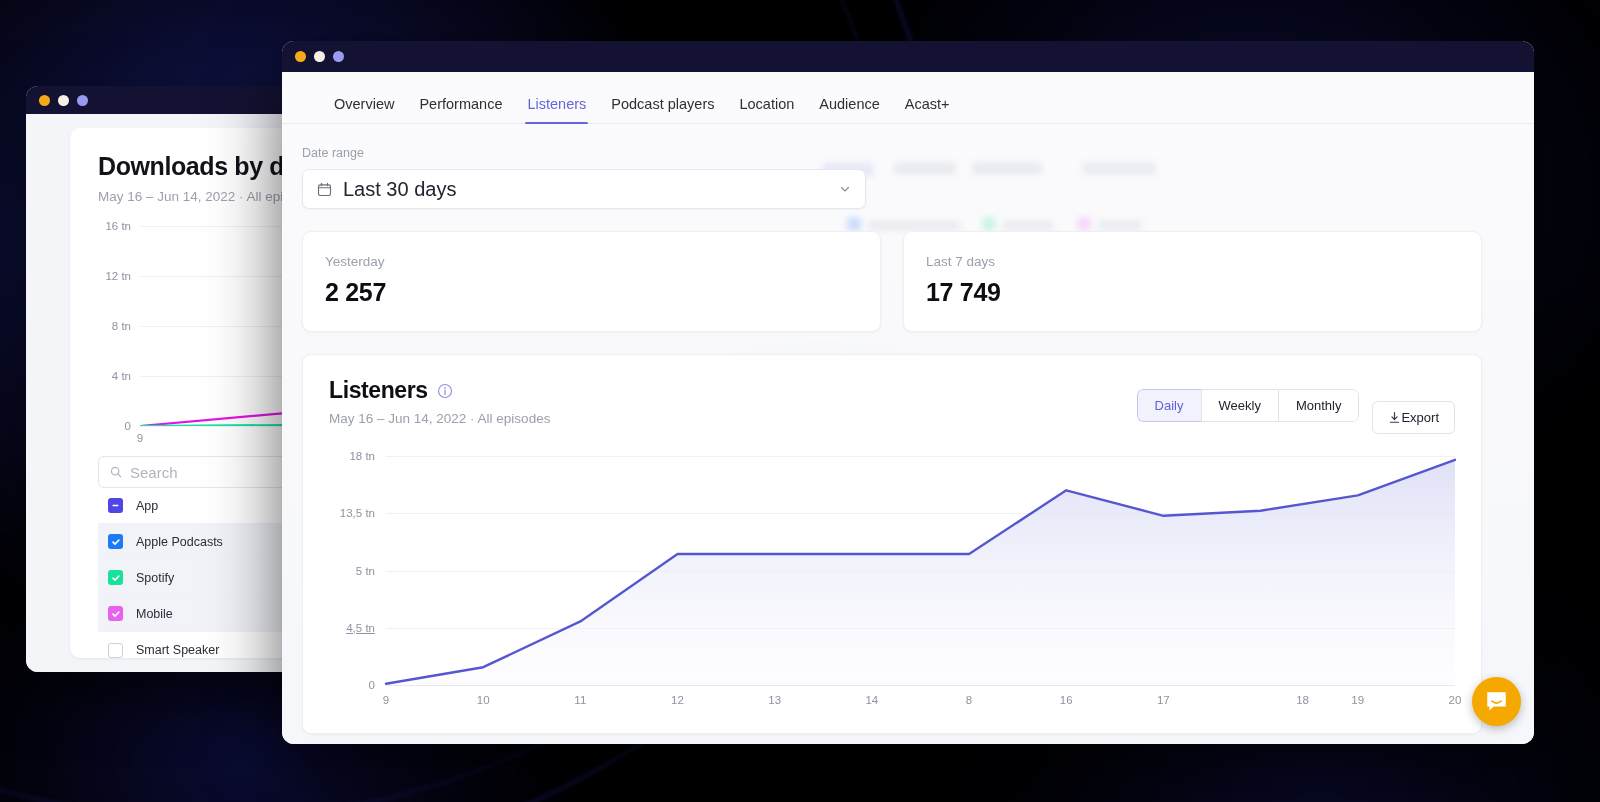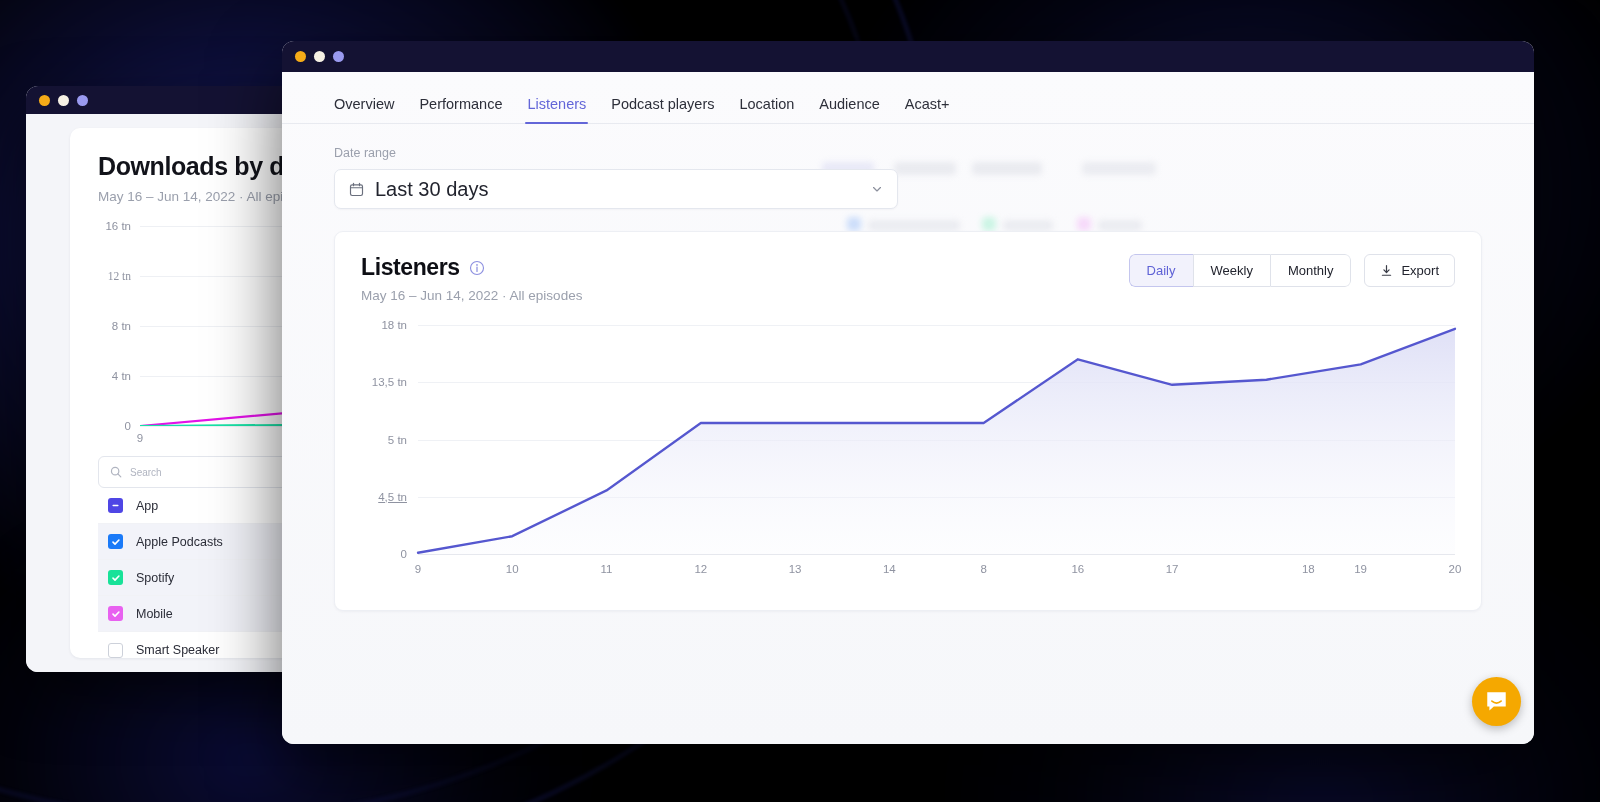--- a/index.html
+++ b/index.html
@@ -138,21 +138,21 @@
     margin-top: 30px;
     height: 32px;
     border: 1px solid #e3e6ed;
     border-radius: 6px;
     display: flex;
     align-items: center;
     gap: 8px;
     padding: 0 11px;
     background: #fff;
   }
-  .bg-search span { font-size: 10px; color: #b0b4c0; }
+  .bg-search span { font-size: 15px; color: #b0b4c0; }
 
   .dev-row {
     height: 36px;
     display: flex;
     align-items: center;
     gap: 13px;
     padding: 0 10px;
     border-bottom: 1px solid #f1f2f6;
     font-size: 12.5px;
     color: #2b2d38;
@@ -207,21 +207,21 @@
   .navtab.active { color: #6366d8; }
   .navtab.active::after {
     content: "";
     position: absolute;
     left: -2px; right: -2px; bottom: -1px;
     height: 2.5px;
     background: #6366d8;
     border-radius: 2px;
   }
 
-  .content { padding: 22px 52px 0 52px; position: relative; z-index: 2; }
+  .content { padding: 22px 52px 0 20px; position: relative; z-index: 2; }
 
   .field-label { font-size: 12.5px; color: #9ba0ad; margin-bottom: 9px; }
 
   .daterange {
     width: 564px;
     height: 40px;
     background: #fff;
     border: 1px solid #e4e7ee;
     border-radius: 7px;
     display: flex;
@@ -289,22 +289,22 @@
 
   .exportbtn {
     font-size: 13px;
     color: #22242e;
     padding: 8px 15px;
     background: #fff;
     border: 1px solid #dfe2ea;
     border-radius: 6px;
     display: flex;
     align-items: center;
-    gap: 8px;
     cursor: pointer;
+    margin-top: 24px;
   }
 
   .plot { position: relative; margin-top: 22px; height: 255px; }
   .plot-inner { position: absolute; left: 57px; right: 0; top: 0; bottom: 26px; }
   .gridline { position: absolute; left: 0; right: 0; height: 1px; background: #eff1f5; }
   .ylab {
     position: absolute;
     right: 100%;
     padding-right: 11px;
     transform: translateY(-50%);
@@ -362,21 +362,21 @@
         <div class="bg-title">Downloads by device</div>
         <div class="bg-sub">May 16 – Jun 14, 2022 · All episodes</div>
 
         <div class="bg-chart" style="margin-left:42px; width:560px;">
           <div class="bg-gridline" style="top:0;"></div>
           <div class="bg-gridline" style="top:25%;"></div>
           <div class="bg-gridline" style="top:50%;"></div>
           <div class="bg-gridline" style="top:75%;"></div>
           <div class="bg-gridline" style="top:100%;"></div>
           <div class="bg-ylab" style="top:0;">16 tn</div>
-          <div class="bg-ylab" style="top:25%;font-family:Liberation Serif, serif;">12 tn</div>
+          <div class="bg-ylab" style="top:25%;">12 tn</div>
           <div class="bg-ylab" style="top:50%;">8 tn</div>
           <div class="bg-ylab" style="top:75%;">4 tn</div>
           <div class="bg-ylab" style="top:100%;">0</div>
 
           <svg viewBox="0 0 560 200" preserveAspectRatio="none" style="position:absolute;inset:0;width:100%;height:100%;">
             <polyline points="0.0,200.0 280.0,175.0 560.0,151.3" fill="none" stroke="#e312e8" stroke-width="2.2"></polyline>
             <polyline points="0.0,200.0 280.0,200.0 560.0,162.5" fill="none" stroke="#1a5ef8" stroke-width="2.2"></polyline>
             <polyline points="0.0,200.0 280.0,198.1 560.0,196.3" fill="none" stroke="#18e2a6" stroke-width="2.2"></polyline>
           </svg>
 
@@ -475,20 +475,30 @@
             <line x1="1.6" y1="6.2" x2="14.4" y2="6.2" stroke="#6a6f7d" stroke-width="1.1"></line>
             <line x1="4.8" y1="1.5" x2="4.8" y2="4" stroke="#6a6f7d" stroke-width="1.25" stroke-linecap="round"></line>
             <line x1="11.2" y1="1.5" x2="11.2" y2="4" stroke="#6a6f7d" stroke-width="1.25" stroke-linecap="round"></line>
           </svg>
           <span class="value">Last 30 days</span>
           <svg width="12" height="12" viewBox="0 0 14 14">
             <polyline points="3,5.3 7,9.3 11,5.3" fill="none" stroke="#8b8f9c" stroke-width="1.4" stroke-linecap="round" stroke-linejoin="round"></polyline>
           </svg>
         </div>
 
+        <div class="statrow">
+          <div class="statcard">
+            <div class="lbl">Yesterday</div>
+            <div class="val">2 257</div>
+          </div>
+          <div class="statcard">
+            <div class="lbl">Last 7 days</div>
+            <div class="val">17 749</div>
+          </div>
+        </div>
 
         <div class="chartcard">
           <div class="chart-head">
             <div>
               <div class="chart-title">
                 <span>Listeners</span>
                 <svg width="16" height="16" viewBox="0 0 18 18">
                   <circle cx="9" cy="9" r="7.3" fill="none" stroke="#8d90e0" stroke-width="1.25"></circle>
                   <circle cx="9" cy="5.5" r="0.95" fill="#8d90e0"></circle>
                   <line x1="9" y1="8" x2="9" y2="12.8" stroke="#8d90e0" stroke-width="1.4" stroke-linecap="round"></line>

